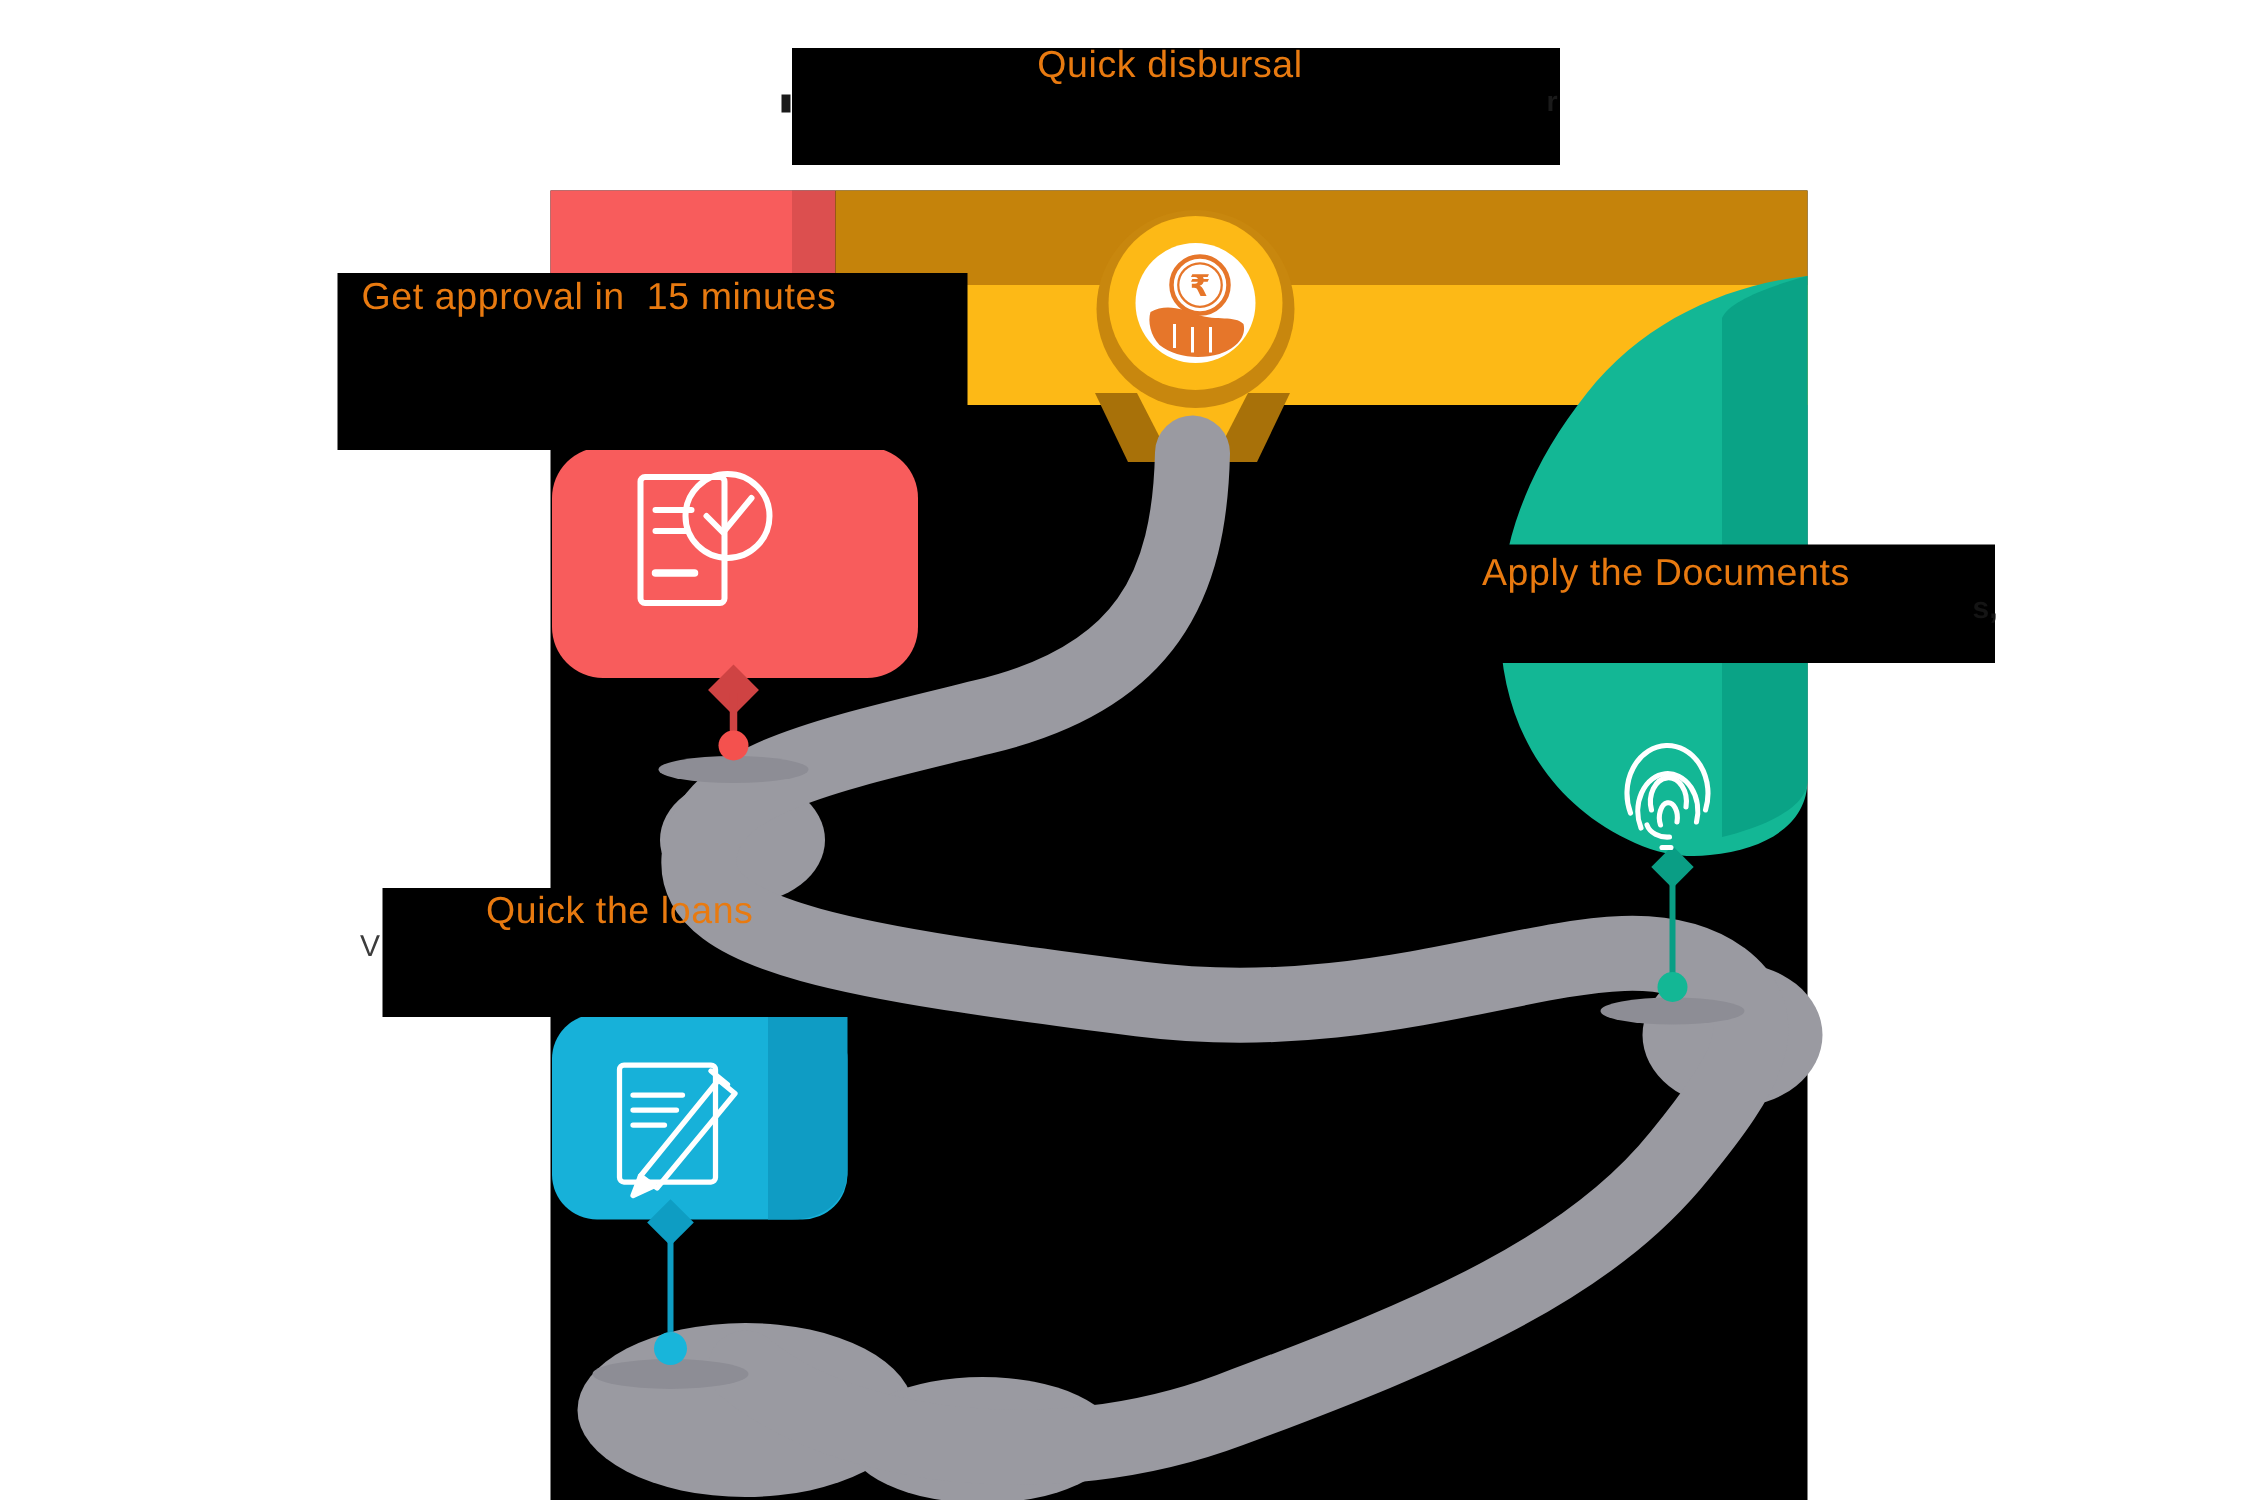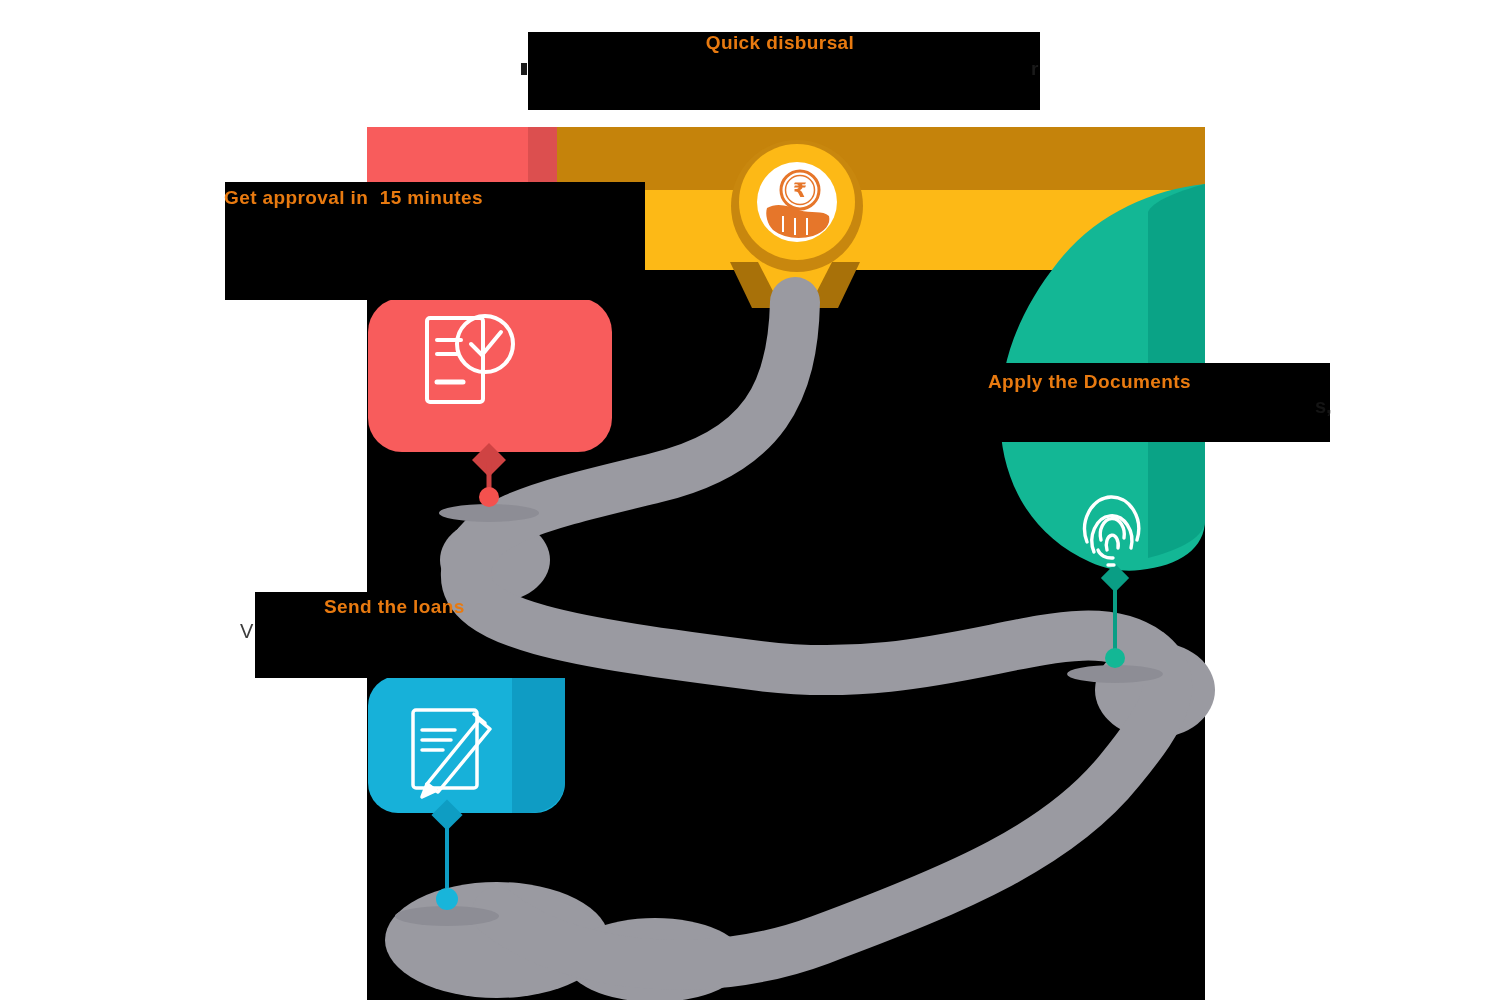--- a/index.html
+++ b/index.html
@@ -17,25 +17,25 @@
   svg.layer{position:absolute;left:0;top:0;width:1500px;height:1000px;}
   
   .notch{position:absolute;background:#000;}
   .notch-quick   {left:528px;top:32px; width:512px;height:78px;}
   .notch-approval{left:225px;top:182px;width:420px;height:118px;}
   .notch-send    {left:940px;top:363px;width:390px;height:79px;}
   .notch-apply   {left:255px;top:592px;width:390px;height:86px;}
   
   .heading{
     position:absolute;
-    font-weight:bold;font-size:19px;line-height:30px;
+    font-weight:normal;font-size:25px;line-height:30px;
     color:#e87a10;white-space:pre;letter-spacing:.4px;
   }
   .h-quick   {left:650px;top:28px;width:260px;text-align:center;}
-  .h-approval{left:224px;top:183px;}
+  .h-approval{left:241px;top:183px;}
   .h-send    {left:988px;top:367px;}
   .h-apply   {left:324px;top:592px;}
   
   .frag{position:absolute;color:#2e2e2e;font-size:20px;font-weight:600;line-height:20px;}
   .frag-v{left:240px;top:621px;color:#3c3c3c;font-weight:400;}
   .frag-s{left:1315px;top:396px;color:#141414;}
   .frag-r{left:1031px;top:59px;font-size:19px;color:#1a1a1a;}
   .frag-bar{position:absolute;left:521px;top:63px;width:6px;height:12px;background:#1a1a1a;}
 </style>
 </head>
@@ -163,20 +163,20 @@
       <line x1="9" y1="50" x2="30" y2="50"></line>
       <path d="M 14,84 L 66,20 L 77,29 L 25,92 Z"></path>
       <path d="M 14,84 L 9,97 L 22,91 Z" fill="#ffffff"></path>
       <line x1="61" y1="14" x2="72" y2="23"></line>
     </g>
   </svg>
 
   <div class="heading h-quick">Quick disbursal</div>
   <div class="heading h-approval">Get approval in  15 minutes</div>
   <div class="heading h-send">Apply the Documents</div>
-  <div class="heading h-apply">Send the loans</div>
+  <div class="heading h-apply">Quick the loans</div>
 
   <div class="frag frag-r">r</div>
   <div class="frag frag-s">s,</div>
   <div class="frag frag-v">V</div>
   <div class="frag-bar"></div>
 
 </div>
 
 </body></html>

